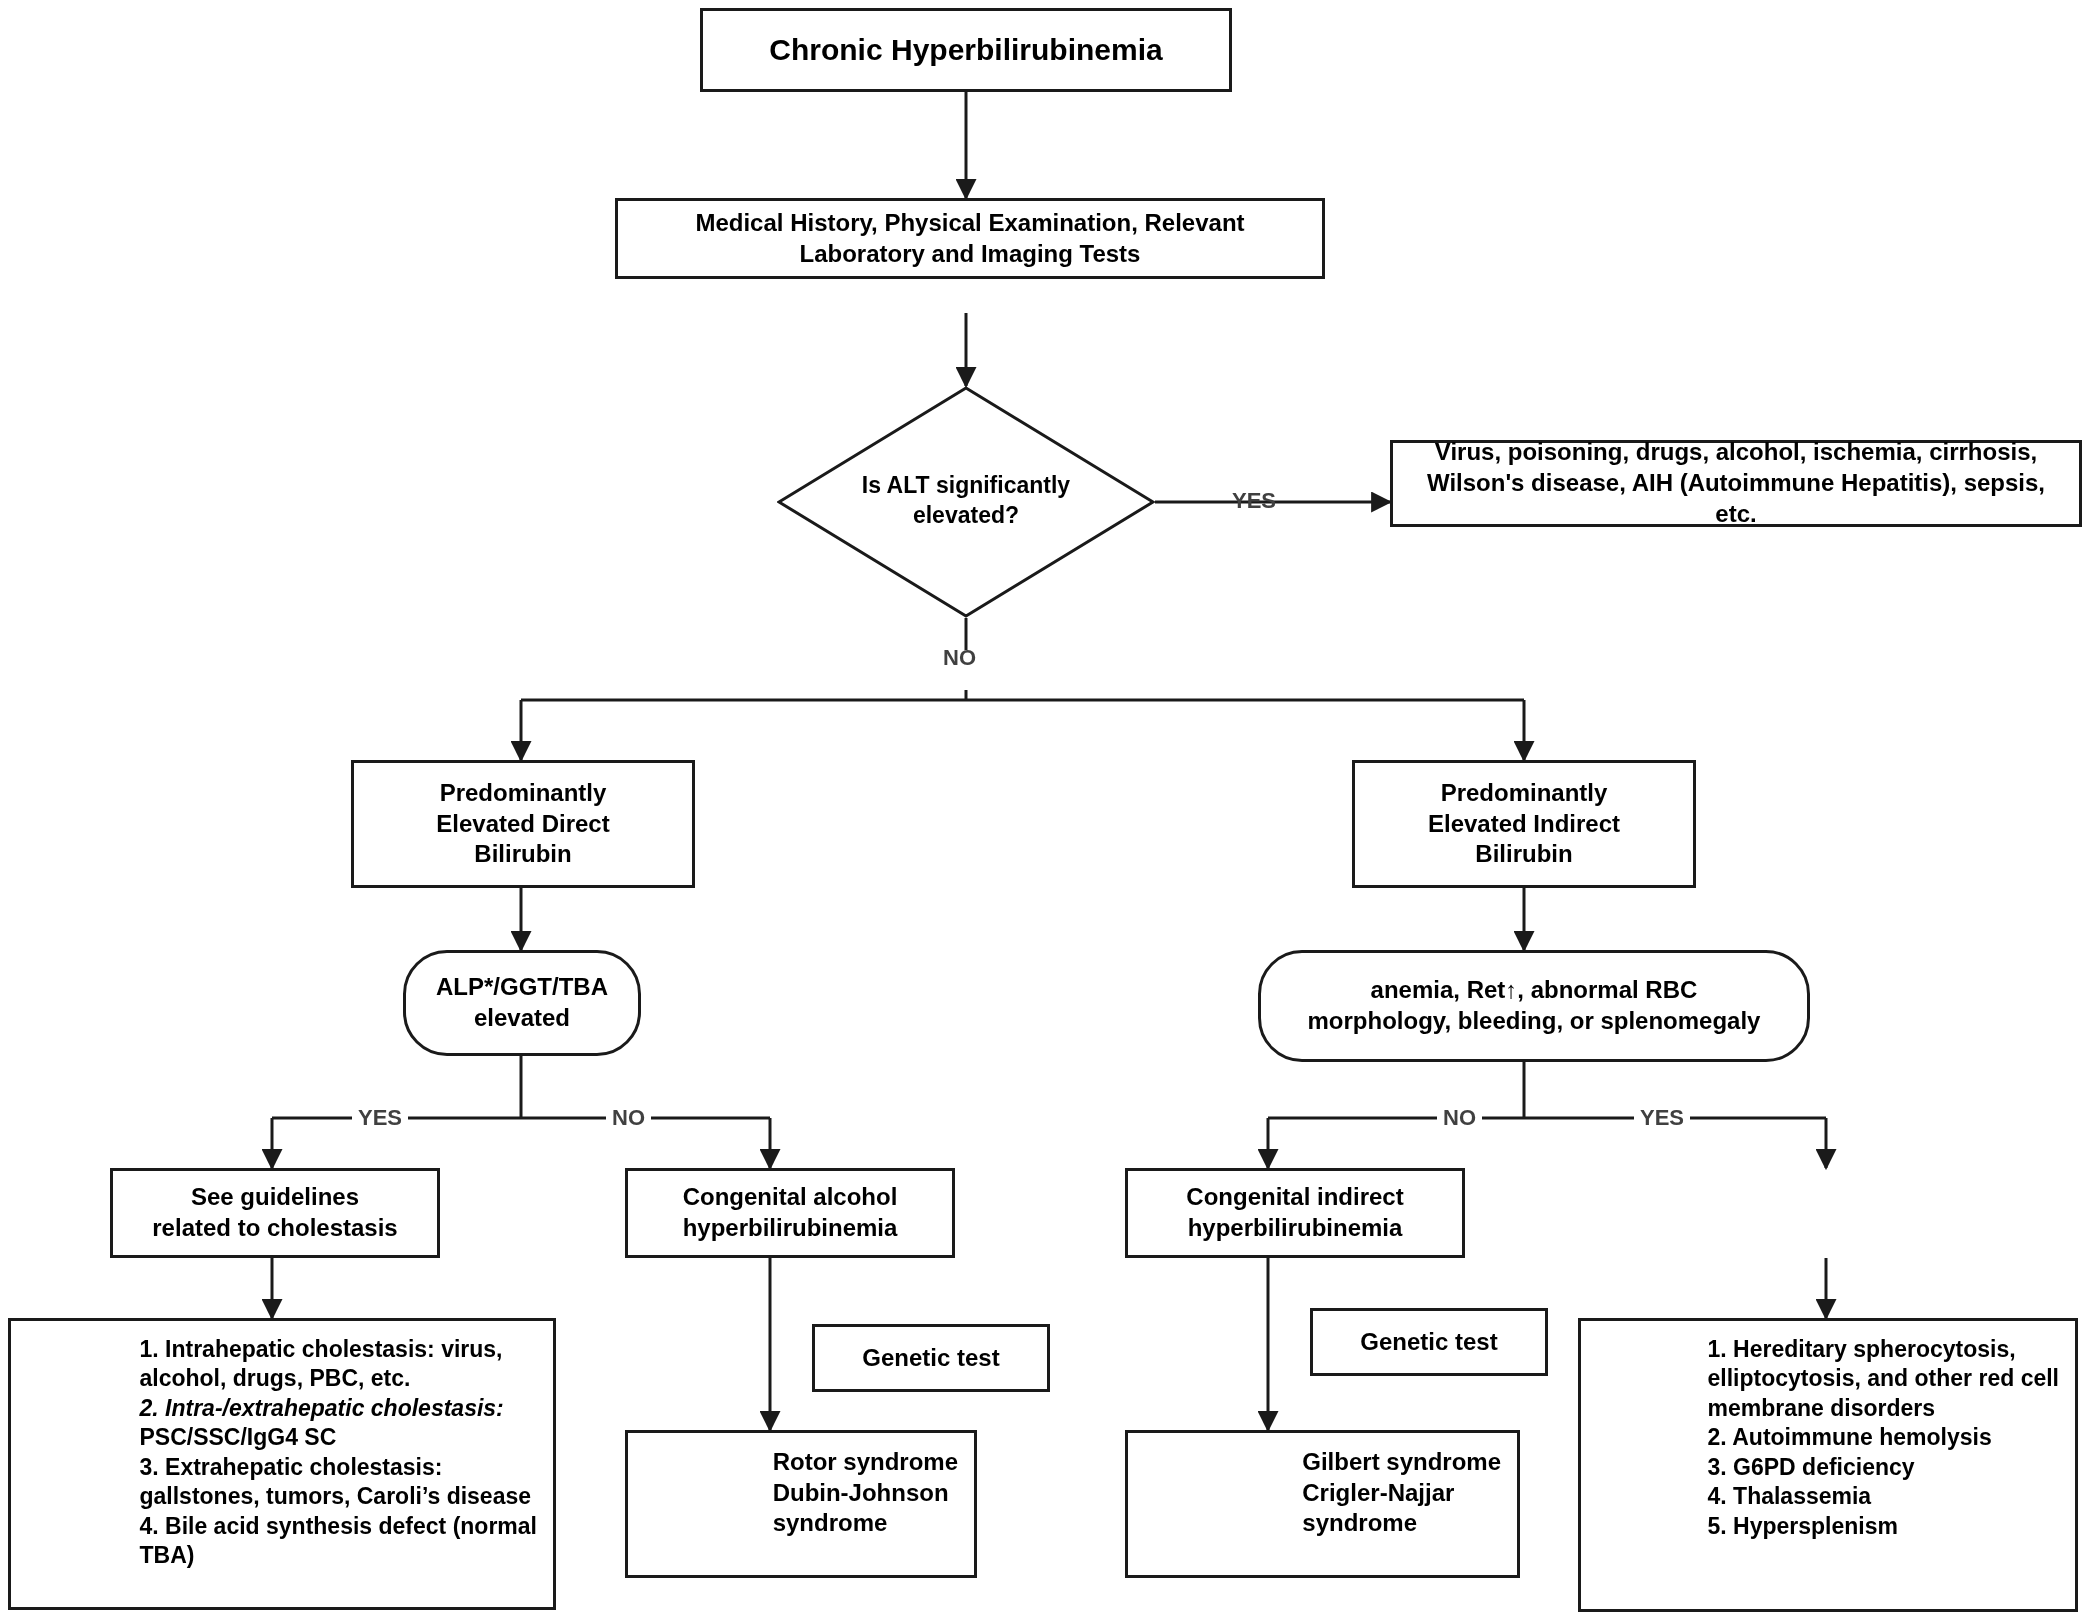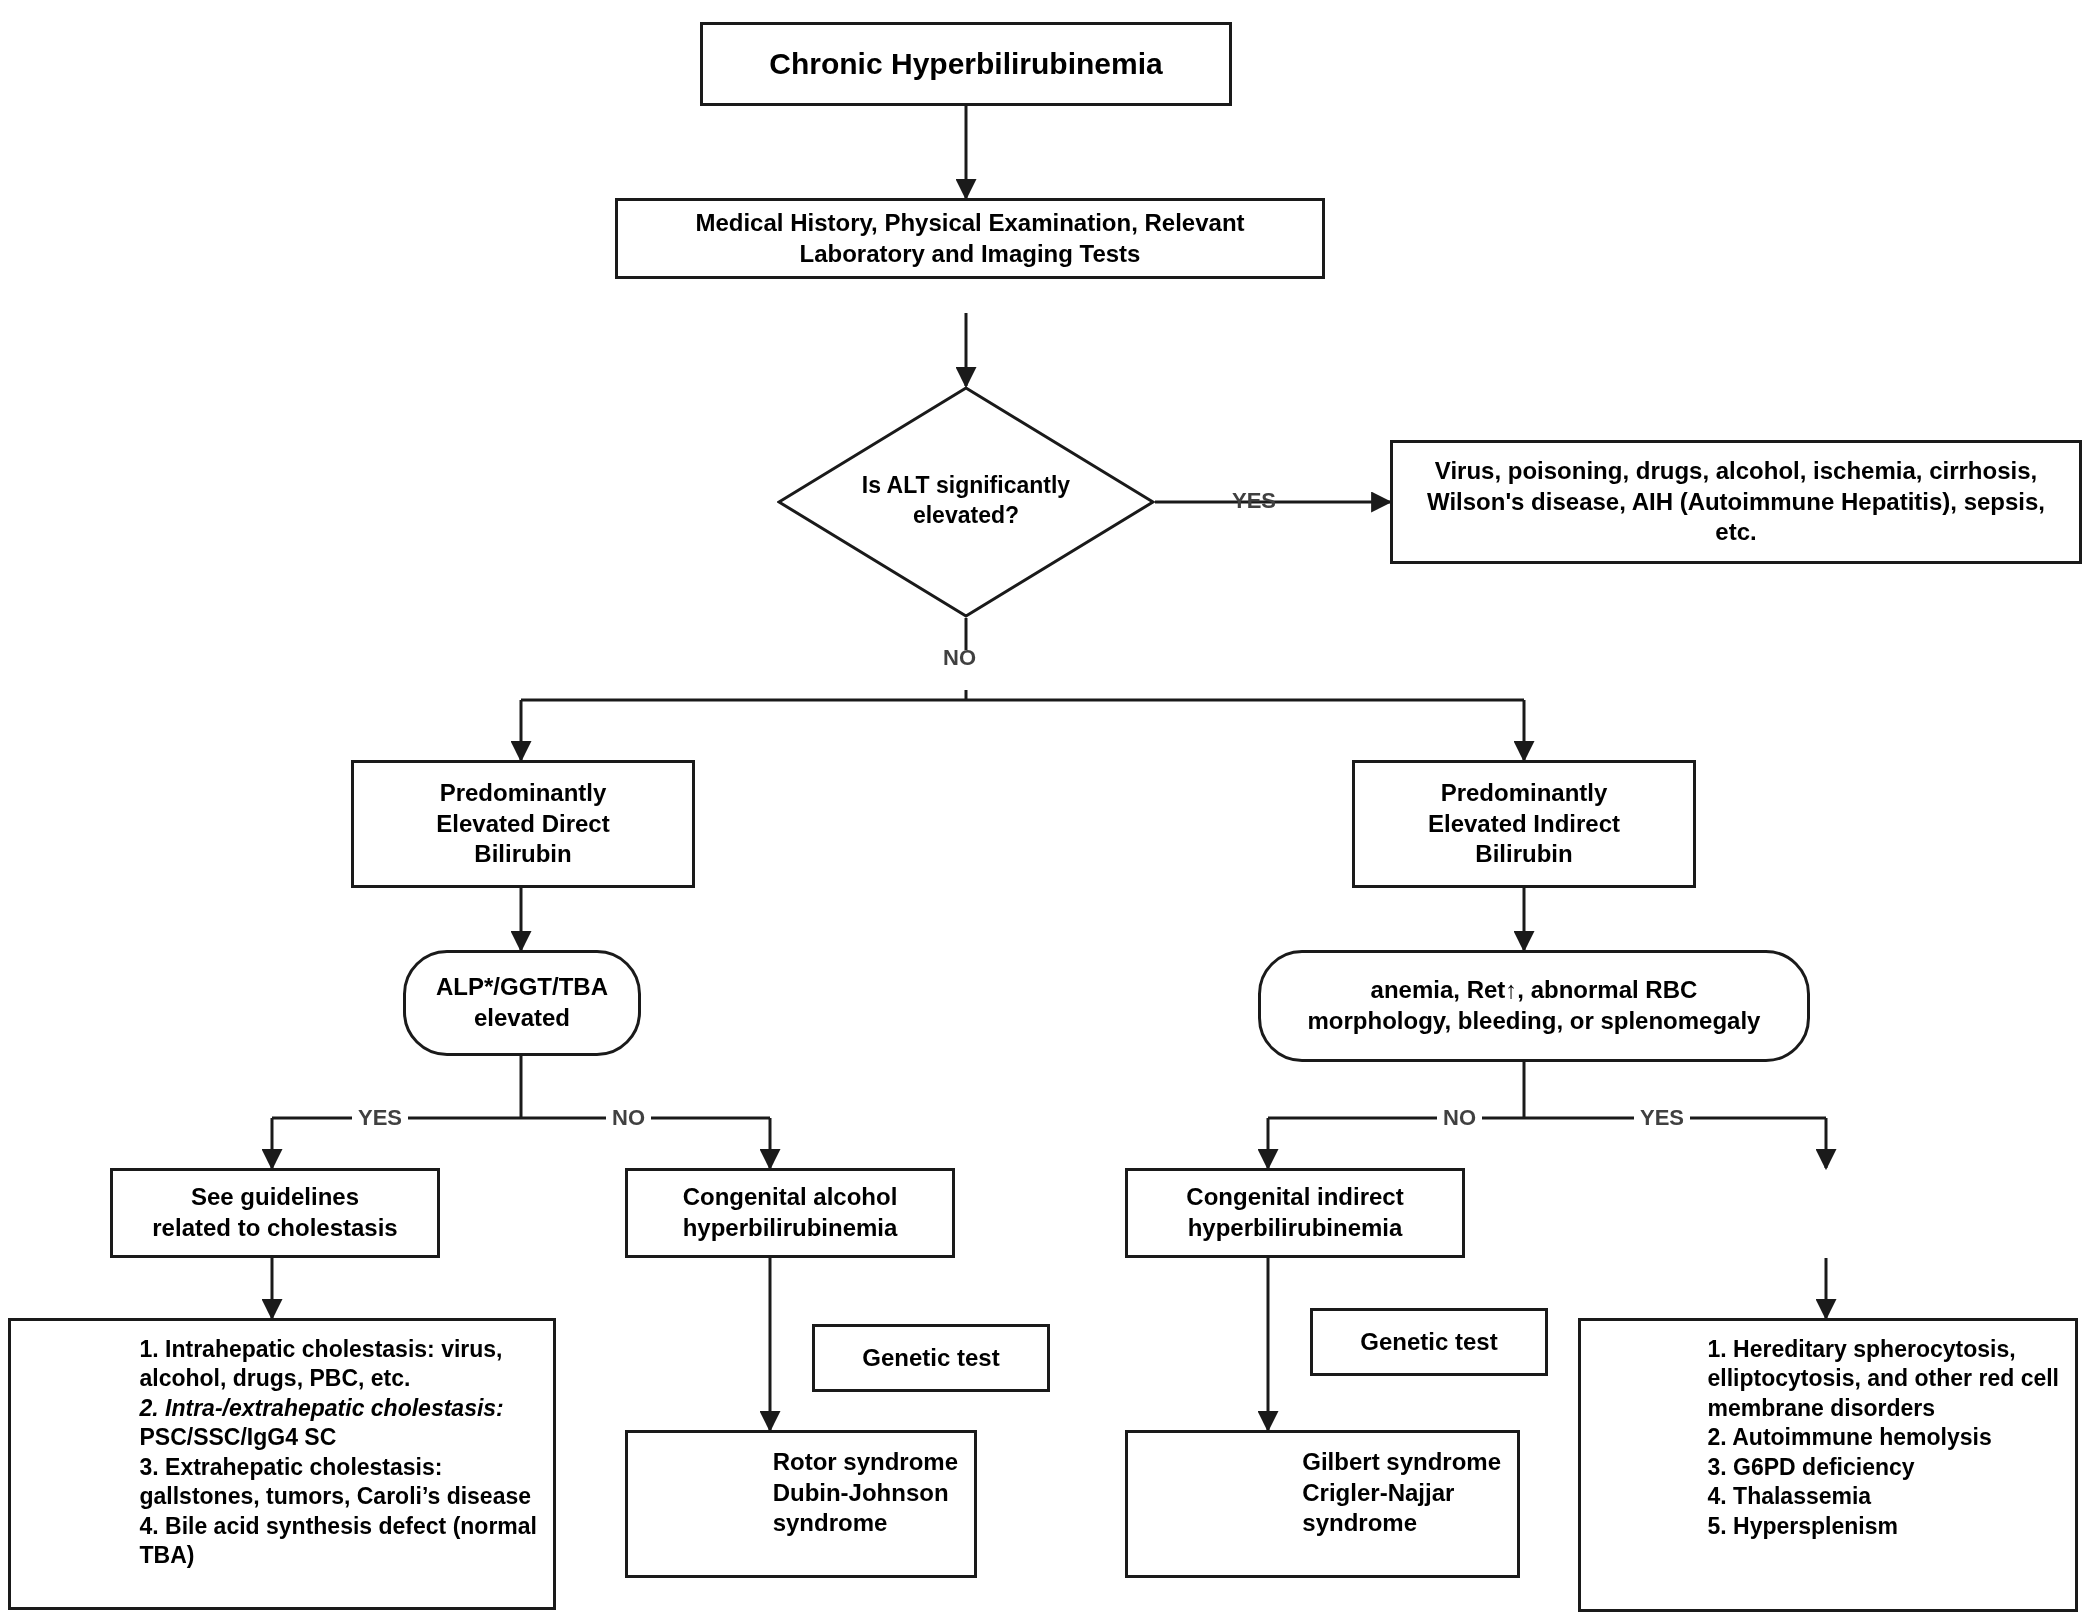--- a/index.html
+++ b/index.html
@@ -3,21 +3,21 @@
 <meta charset="utf-8">
 <style>
   html,body{margin:0;padding:0;background:#ffffff;}
   body{width:2089px;height:1619px;position:relative;font-family:"Liberation Sans",sans-serif;color:#000;}
   .canvas{position:absolute;left:0;top:0;width:2089px;height:1619px;}
   .node{position:absolute;box-sizing:border-box;border:3px solid #1a1a1a;background:#fff;
         display:flex;align-items:center;justify-content:center;text-align:center;
         font-weight:bold;line-height:1.28;}
   .node.left{align-items:flex-start;justify-content:flex-end;text-align:left;}
   .rounded{border-radius:44px;}
-  .title{font-size:30px;margin-top:14px;}
+  .title{font-size:30px;}
   .t24{font-size:24px;}
   .t23{font-size:23px;}
   .lbl{position:absolute;font-weight:bold;font-size:22px;color:#404040;white-space:nowrap;}
   .diamond{position:absolute;}
   .diamond svg{display:block;}
   .dtext{position:absolute;text-align:center;font-weight:bold;font-size:23px;line-height:1.3;}
   .listbox{padding:14px 16px;}
   .listbox .ln{display:block;}
   svg.lines{position:absolute;left:0;top:0;width:2089px;height:1619px;overflow:visible;}
   .ital{font-style:italic;}
@@ -86,21 +86,21 @@
     </svg>
     <div class="dtext" style="left:0;top:85px;width:378px;">
       <span>Is ALT significantly</span><br>
       <span>elevated?</span>
     </div>
   </div>
 
   <div class="lbl" style="left:1232px;top:488px;">YES</div>
   <div class="lbl" style="left:943px;top:645px;">NO</div>
 
-  <div class="node t24" style="left:1390px;top:440px;width:692px;height:124px;padding:0 18px;">
+  <div class="node t24" style="left:1390px;top:440px;width:692px;height:87px;padding:0 18px;">
     <span>Virus, poisoning, drugs, alcohol, ischemia, cirrhosis, Wilson's disease, AIH (Autoimmune Hepatitis), sepsis, etc.</span>
   </div>
 
   <div class="node t24" style="left:351px;top:760px;width:344px;height:128px;">
     <div>
       <span>Predominantly</span><br>
       <span>Elevated Direct</span><br>
       <span>Bilirubin</span>
     </div>
   </div>

